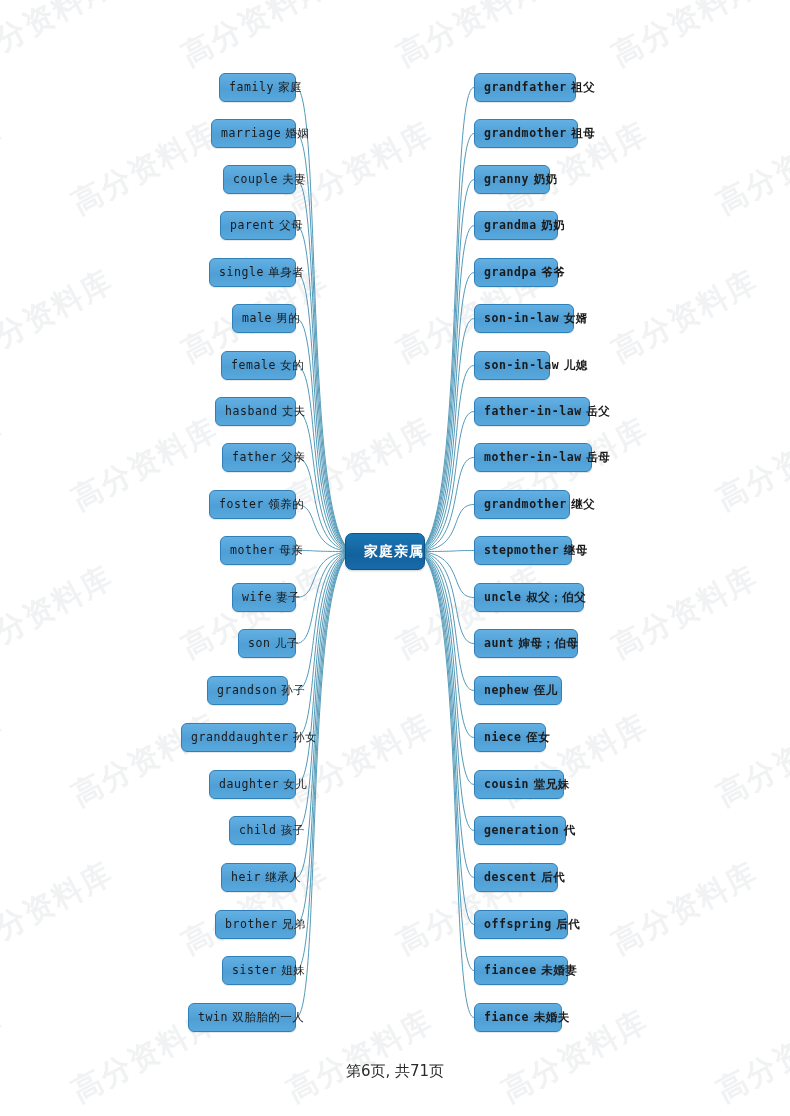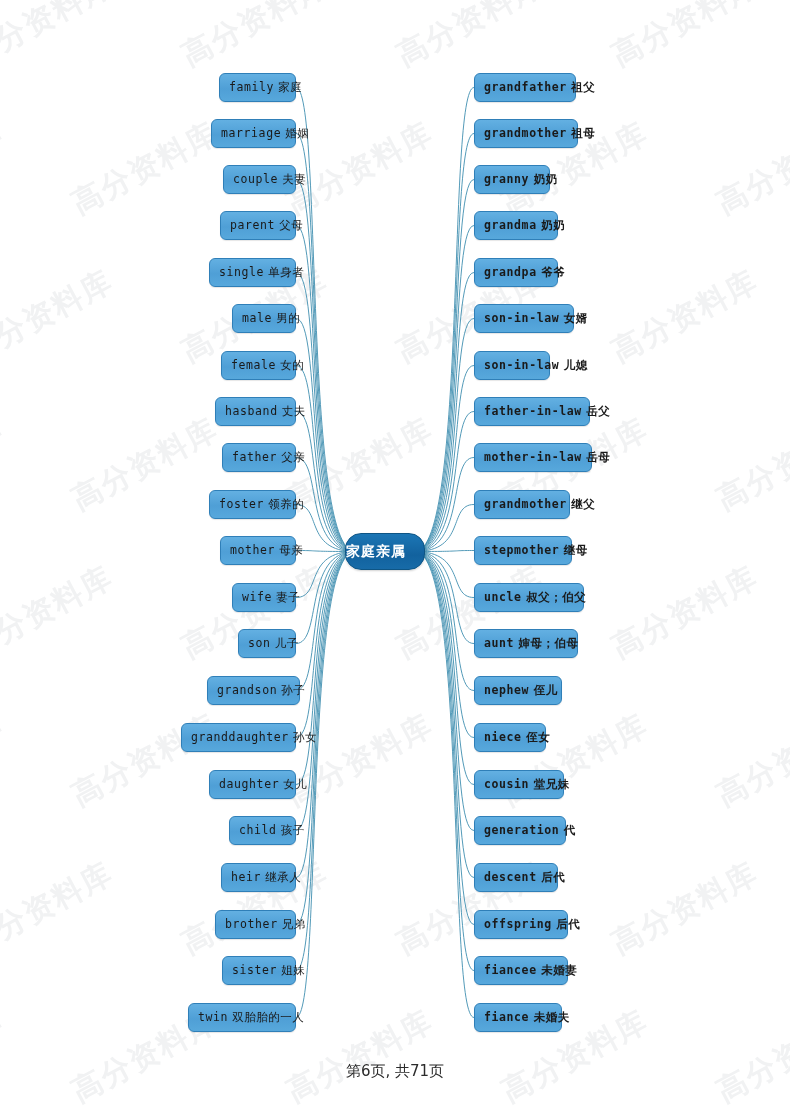--- a/index.html
+++ b/index.html
@@ -89,27 +89,27 @@
     position: absolute;
     box-sizing: border-box;
     left: 345px;
     top: 533px;
     width: 80px;
     height: 37px;
     line-height: 35px;
     background: linear-gradient(180deg, #1c76b5 0%, #12629e 60%, #176ba8 100%);
     border: 1px solid #0e5party;
     border: 1px solid #0e5585;
-    border-radius: 16px;
+    border-radius: 7px;
     color: #ffffff;
     font-family: "DejaVu Sans", "Liberation Sans", sans-serif;
     font-size: 14px;
     font-weight: 600;
     letter-spacing: 1px;
-    text-align: left;
+    text-align: right;
     white-space: nowrap;
     box-shadow: 0 1px 2px rgba(0,0,0,0.18);
     z-index: 4;
   }
 
   
   #footer {
     position: absolute;
     left: 0;
     top: 1062px;
@@ -217,21 +217,21 @@
       <div class="node left" style="left: 220px; top: 211px; width: 76px;"><span>parent</span><span class="cn"> 父母</span></div>
       <div class="node left" style="left: 209px; top: 258px; width: 87px;"><span>single</span><span class="cn"> 单身者</span></div>
       <div class="node left" style="left: 232px; top: 304px; width: 64px;"><span>male</span><span class="cn"> 男的</span></div>
       <div class="node left" style="left: 221px; top: 351px; width: 75px;"><span>female</span><span class="cn"> 女的</span></div>
       <div class="node left" style="left: 215px; top: 397px; width: 81px;"><span>hasband</span><span class="cn"> 丈夫</span></div>
       <div class="node left" style="left: 222px; top: 443px; width: 74px;"><span>father</span><span class="cn"> 父亲</span></div>
       <div class="node left" style="left: 209px; top: 490px; width: 87px;"><span>foster</span><span class="cn"> 领养的</span></div>
       <div class="node left" style="left: 220px; top: 536px; width: 76px;"><span>mother</span><span class="cn"> 母亲</span></div>
       <div class="node left" style="left: 232px; top: 583px; width: 64px;"><span>wife</span><span class="cn"> 妻子</span></div>
       <div class="node left" style="left: 238px; top: 629px; width: 58px;"><span>son</span><span class="cn"> 儿子</span></div>
-      <div class="node left" style="left: 207px; top: 676px; width: 93px;"><span>grandson</span><span class="cn"> 孙子</span></div>
+      <div class="node left" style="left: 207px; top: 676px; width: 81px;"><span>grandson</span><span class="cn"> 孙子</span></div>
       <div class="node left" style="left: 181px; top: 723px; width: 115px;"><span>granddaughter</span><span class="cn"> 孙女</span></div>
       <div class="node left" style="left: 209px; top: 770px; width: 87px;"><span>daughter</span><span class="cn"> 女儿</span></div>
       <div class="node left" style="left: 229px; top: 816px; width: 67px;"><span>child</span><span class="cn"> 孩子</span></div>
       <div class="node left" style="left: 221px; top: 863px; width: 75px; border-radius: 6px;"><span>heir</span><span class="cn"> 继承人</span></div>
       <div class="node left" style="left: 215px; top: 910px; width: 81px;"><span>brother</span><span class="cn"> 兄弟</span></div>
       <div class="node left" style="left: 222px; top: 956px; width: 74px;"><span>sister</span><span class="cn"> 姐妹</span></div>
       <div class="node left" style="left: 188px; top: 1003px; width: 108px;"><span>twin</span><span class="cn"> 双胎胎的一人</span></div>
       <div class="node right" style="left: 474px; top: 73px; width: 102px;"><span>grandfather</span><span class="cn"> 祖父</span></div>
       <div class="node right" style="left: 474px; top: 119px; width: 104px;"><span>grandmother</span><span class="cn"> 祖母</span></div>
       <div class="node right" style="left: 474px; top: 165px; width: 76px;"><span>granny</span><span class="cn"> 奶奶</span></div>

